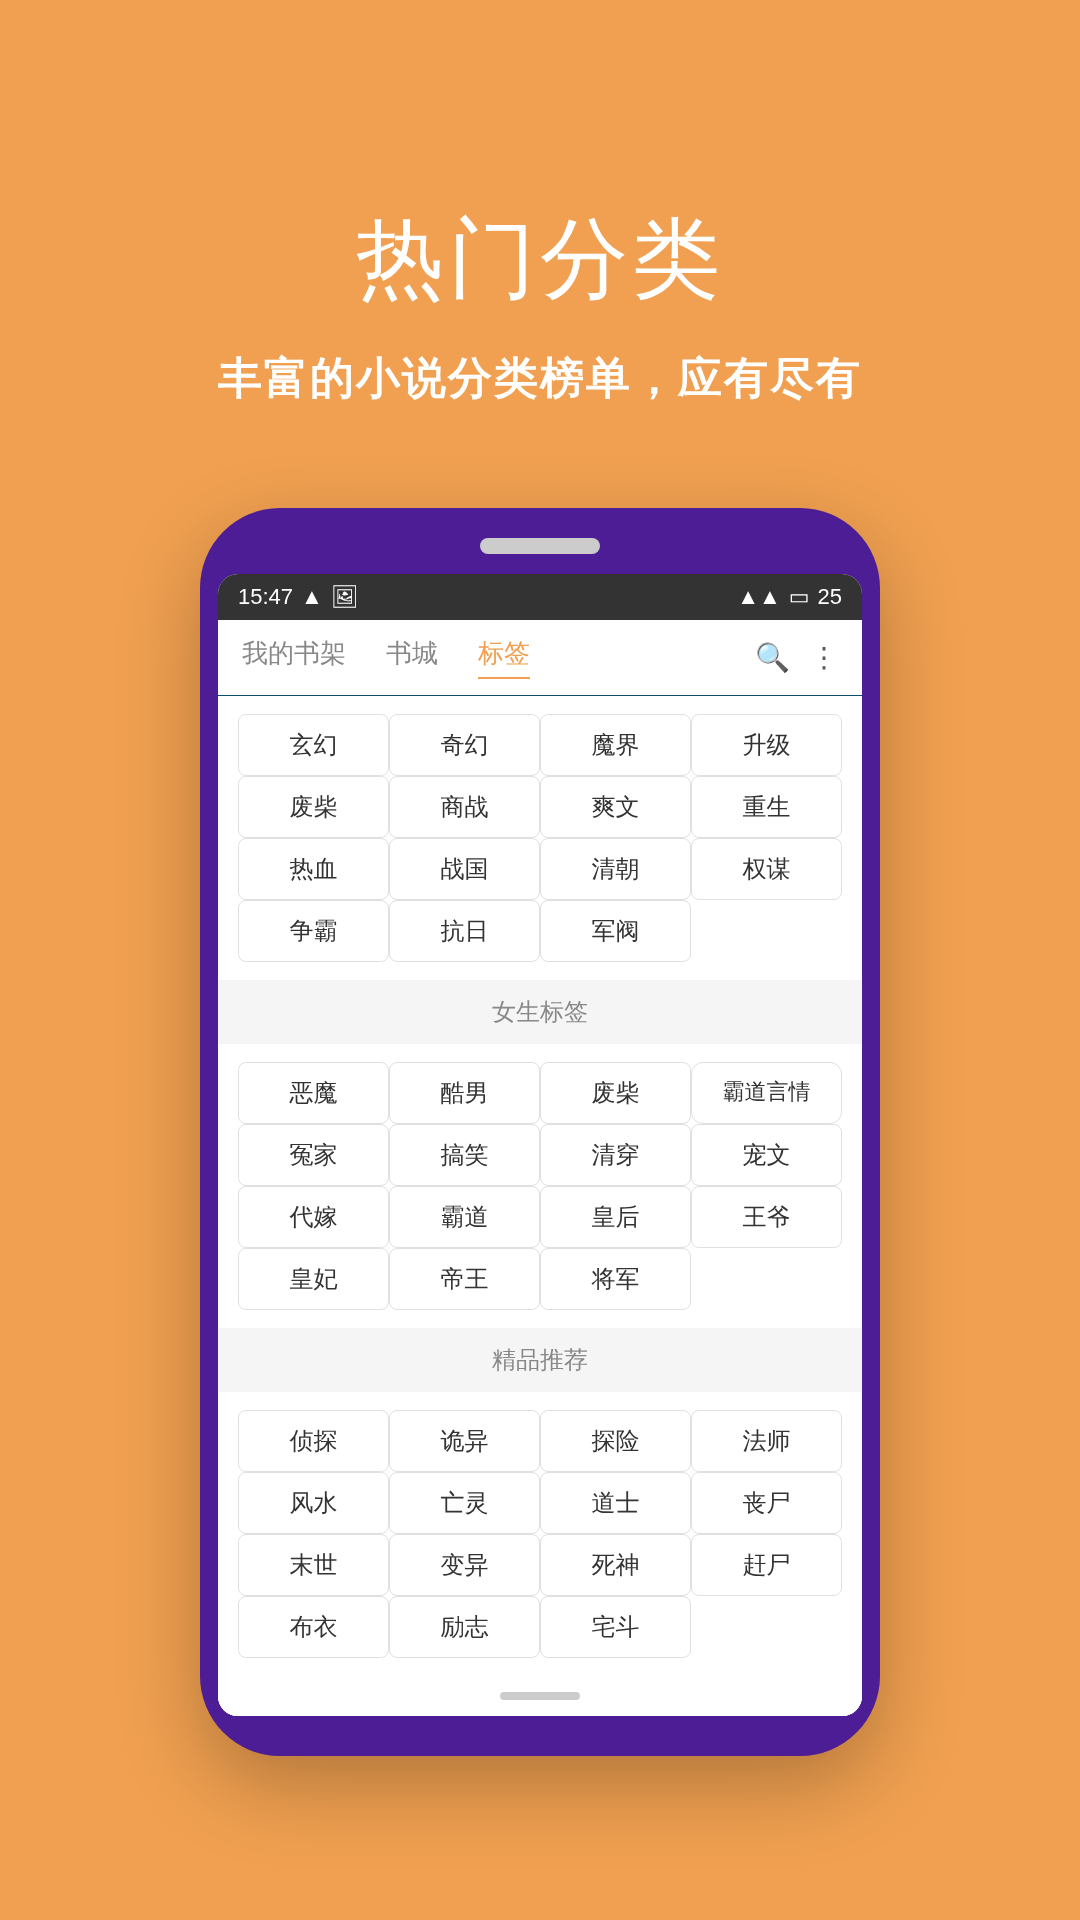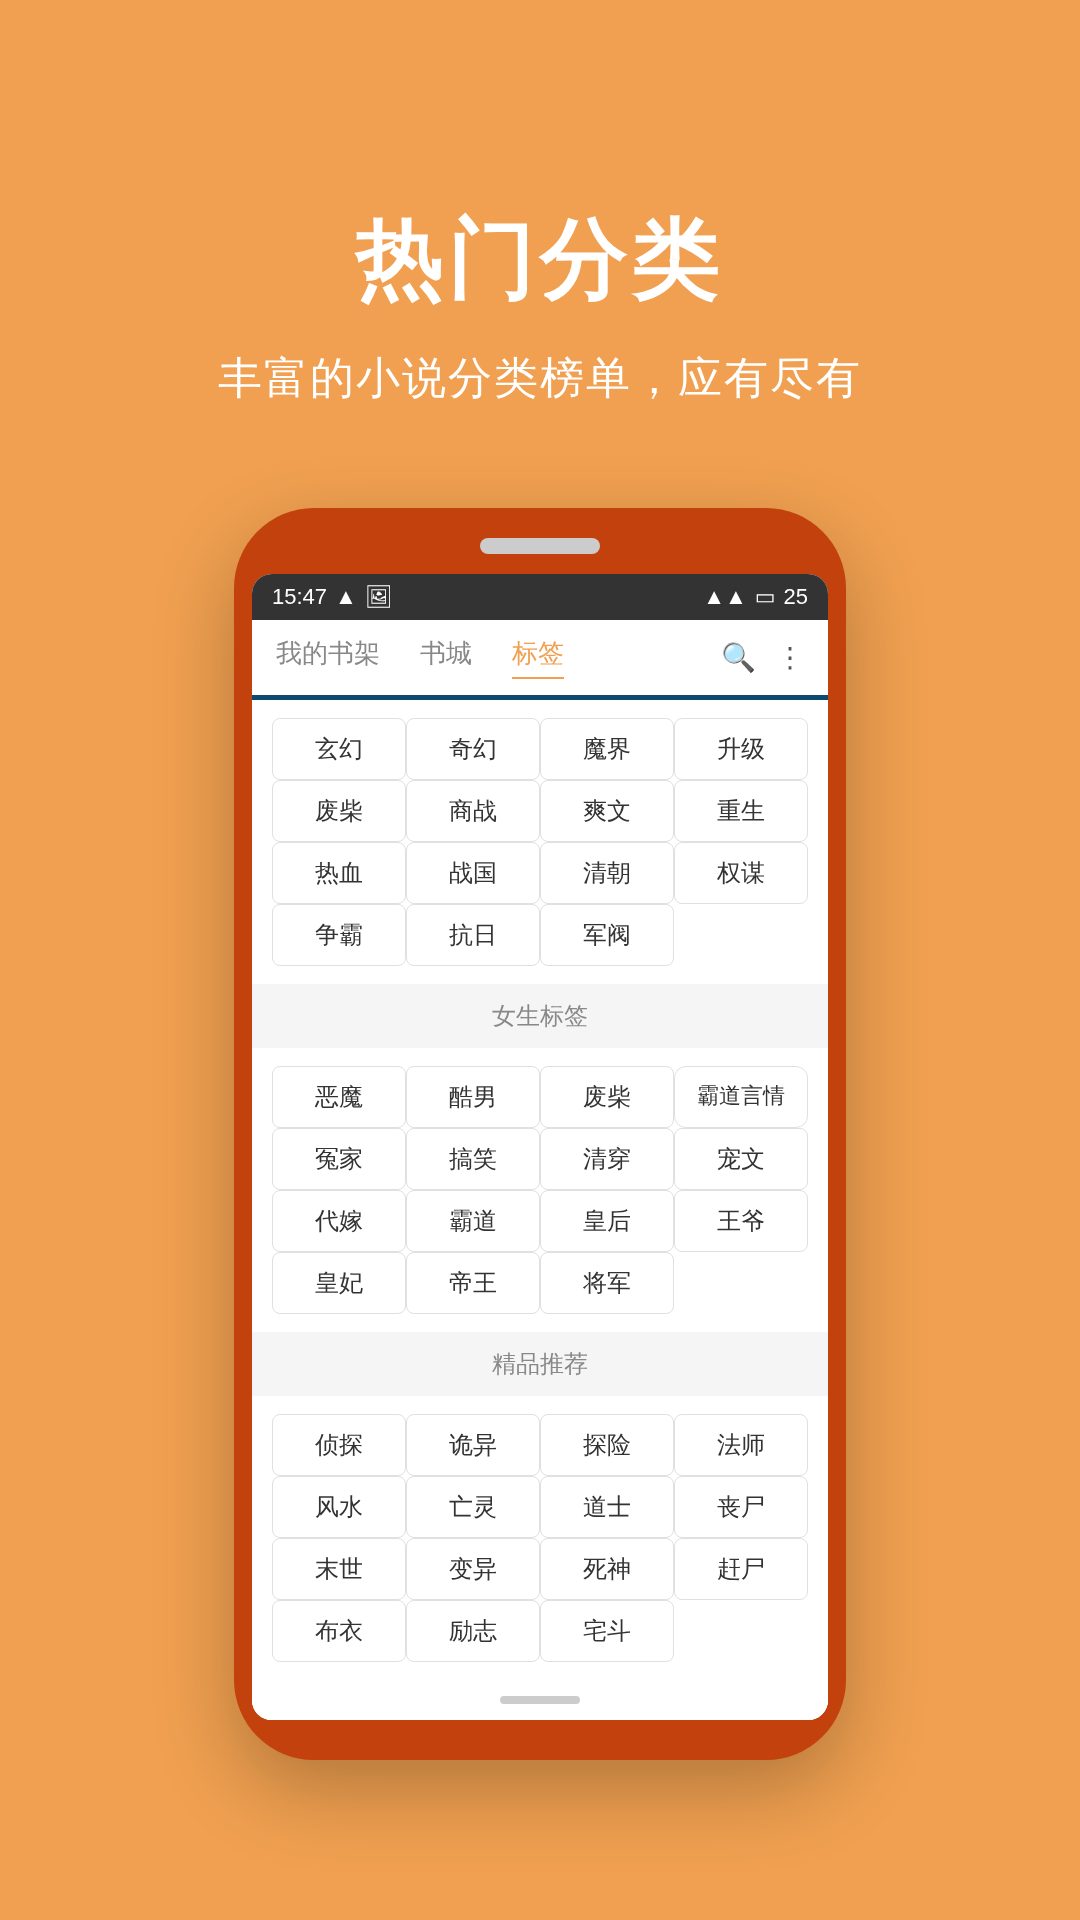--- a/index.html
+++ b/index.html
@@ -18,43 +18,43 @@
     .hero-section {
       display: flex;
       flex-direction: column;
       align-items: center;
       padding-top: 200px;
       padding-bottom: 60px;
     }
 
     .hero-title {
       font-size: 88px;
-      font-weight: 700;
+      font-weight: 400;
       color: #ffffff;
       letter-spacing: 4px;
       margin-bottom: 30px;
     }
 
     .hero-subtitle {
       font-size: 44px;
-      font-weight: 400;
+      font-weight: 700;
       color: #ffffff;
       letter-spacing: 2px;
     }
 
     
     .phone-container {
       display: flex;
       justify-content: center;
       margin-top: 40px;
     }
 
     .phone-frame {
-      width: 612px;
-      background: #c2410c;
+      width: 680px;
+      background: #4c1d95;
       border-radius: 80px;
       padding: 30px 18px 40px;
       box-shadow: 0 30px 80px rgba(0,0,0,0.25);
       position: relative;
     }
 
     .phone-notch {
       width: 120px;
       height: 16px;
       background: #cccccc;
@@ -91,21 +91,21 @@
       gap: 8px;
     }
 
     
     .nav-bar {
       background: #ffffff;
       display: flex;
       align-items: center;
       justify-content: space-between;
       padding: 16px 24px;
-      border-bottom: 5px solid #0c4a6e;
+      border-bottom: 1px solid #0c4a6e;
     }
 
     .nav-tabs {
       display: flex;
       gap: 40px;
     }
 
     .nav-tab {
       font-size: 26px;
       color: #888888;

